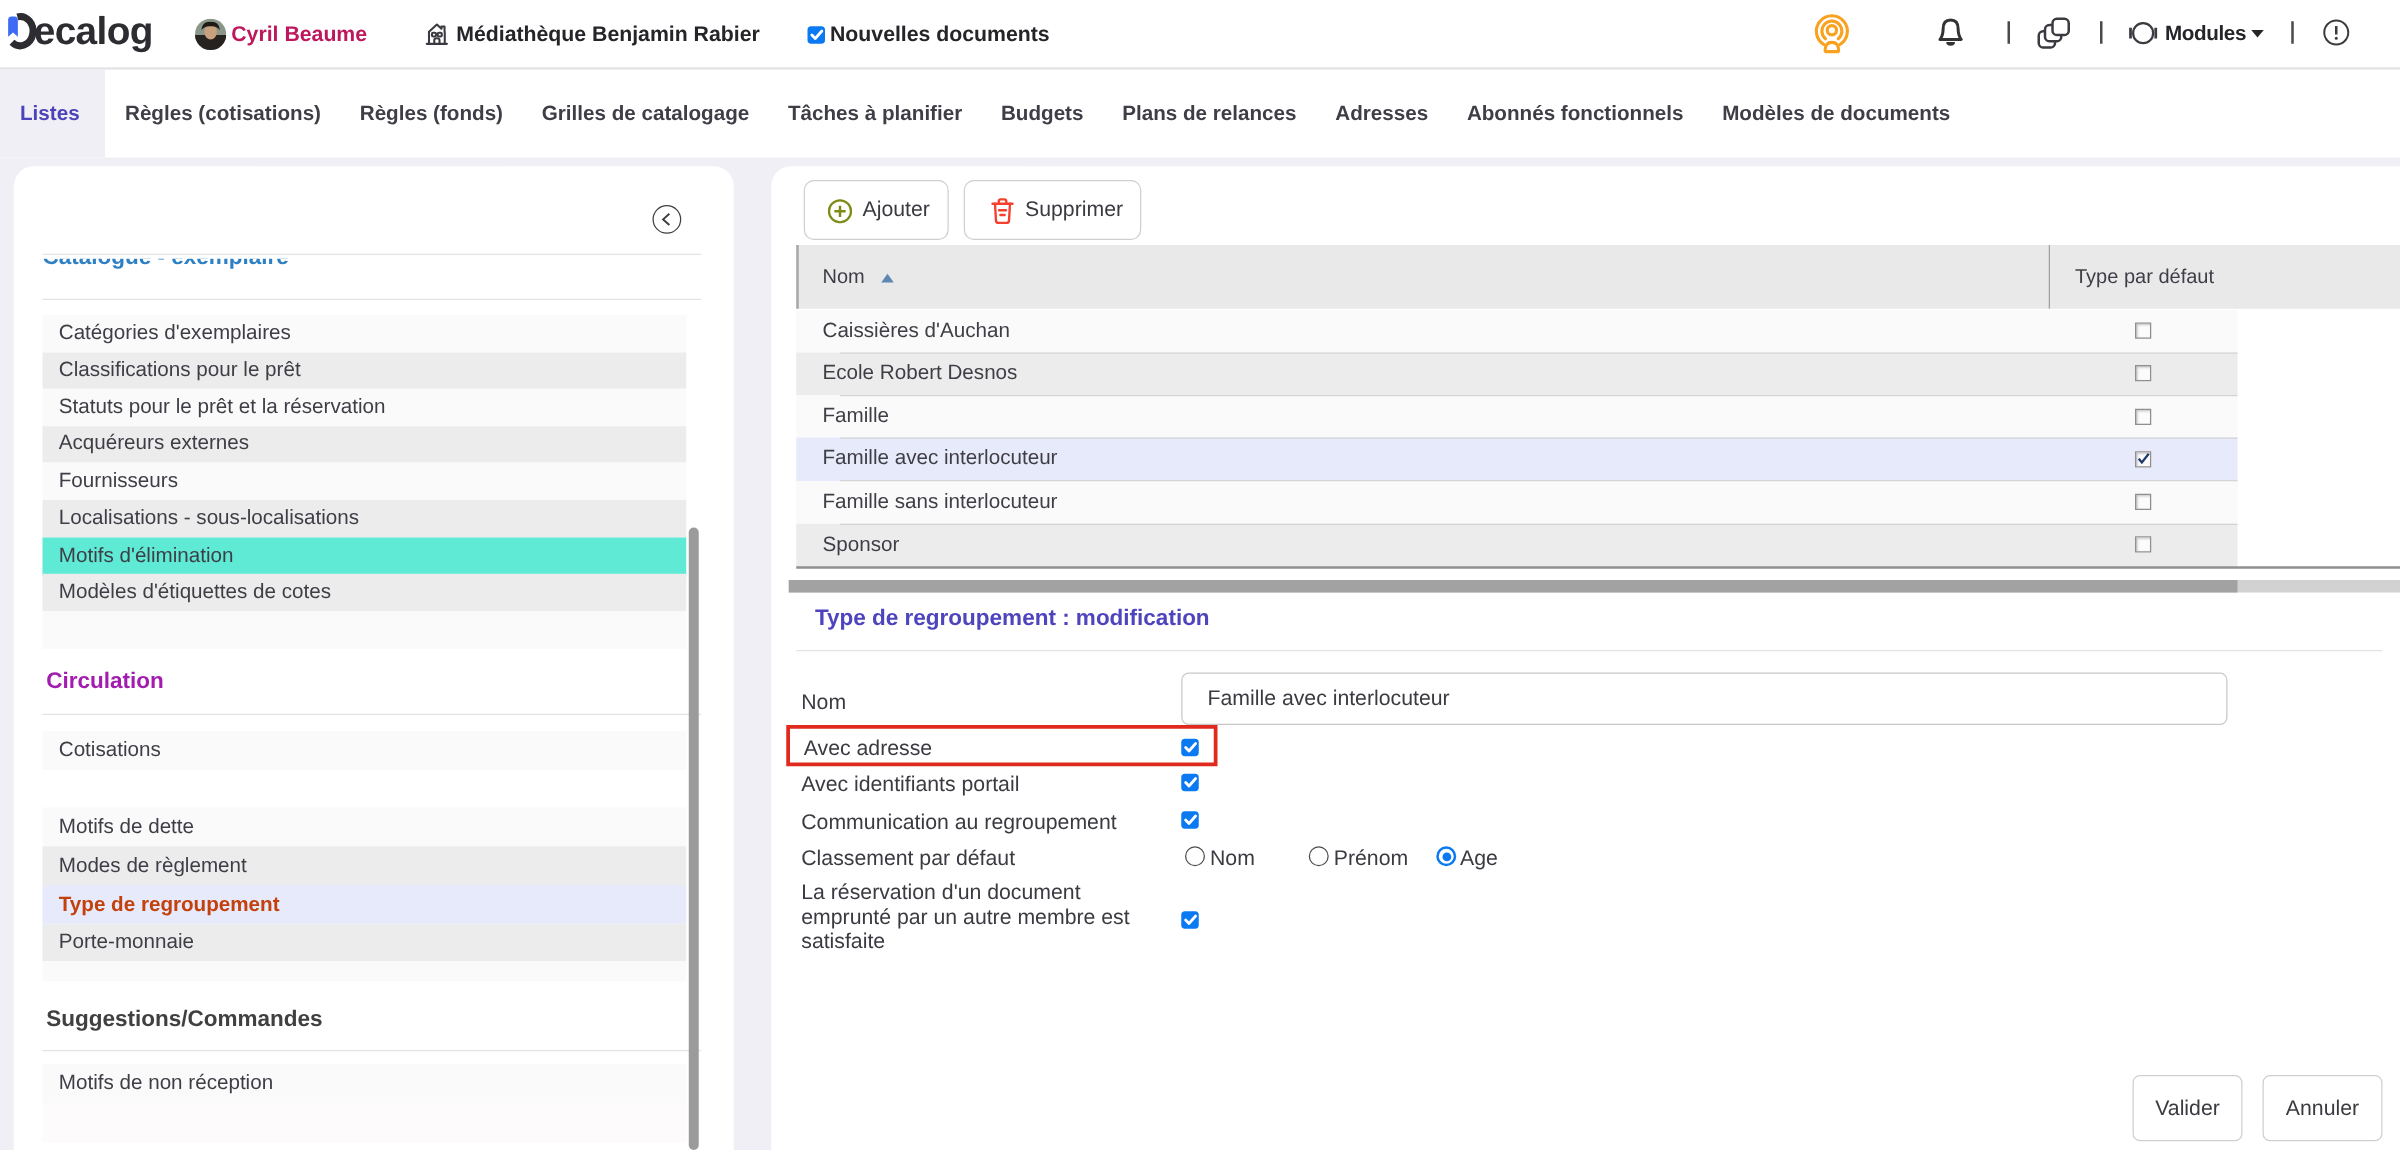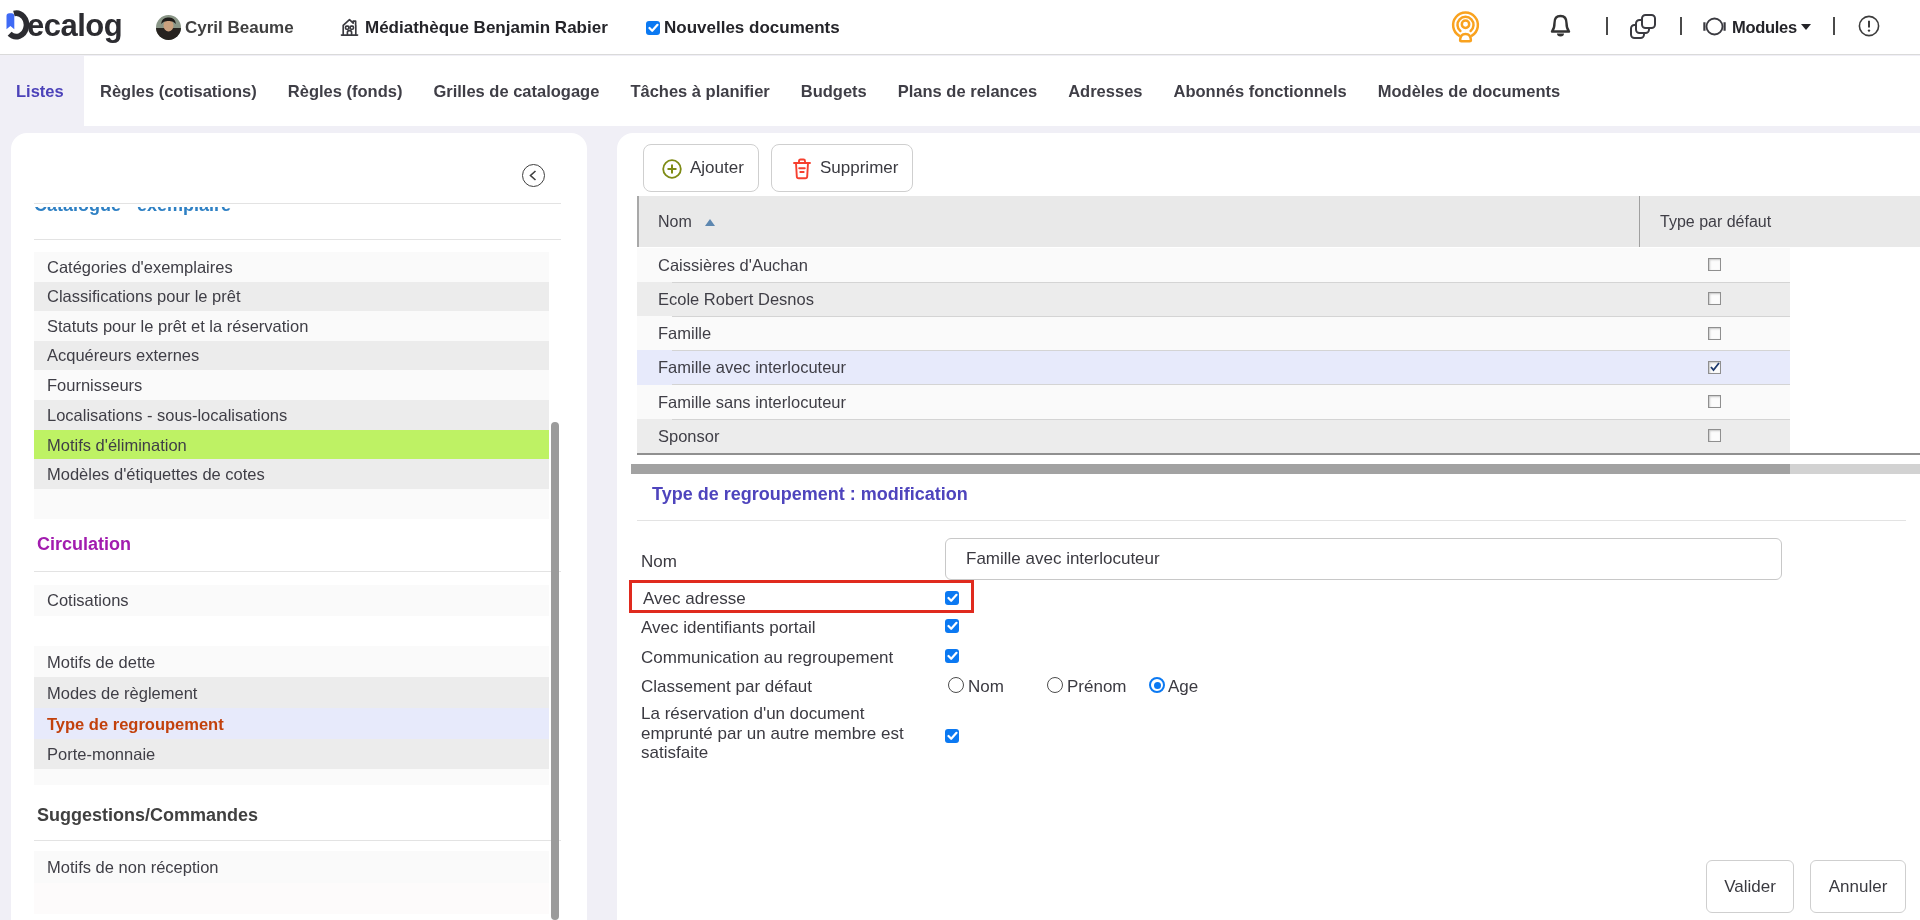--- a/index.html
+++ b/index.html
@@ -38,21 +38,21 @@
           <circle cx="12.5" cy="12.5" r="12.5"></circle>
         </clipPath>
       </defs>
     <g clip-path="url(#av)">
       <rect width="25" height="25" fill="#8a9687"></rect>
       <rect y="13" width="25" height="12" fill="#26221f"></rect>
       <ellipse cx="12.5" cy="10.5" rx="5" ry="6" fill="#c9a07e"></ellipse>
       <path d="M5 9 Q6 2 12.5 2.5 Q19 2 20 9 Q17 5.5 12.5 6 Q8 5.5 5 9 Z" fill="#1d1a18"></path>
     </g>
   </svg>
-  <div class="abs bold" style="left:185px;top:0;height:55px;line-height:55px;font-size:17px;color:#404040;">Cyril Beaume</div>
+  <div class="abs bold" style="left:185px;top:0;height:55px;line-height:55px;font-size:17px;color:#be185d;">Cyril Beaume</div>
 
   <svg class="abs" style="left:339px;top:16px;" width="21" height="21" viewBox="0 0 24 24" fill="none" stroke="#3a3a40" stroke-width="1.9" stroke-linecap="round" stroke-linejoin="round">
     <path d="M2.8 21.8 L21.2 21.8"></path>
     <path d="M4.8 21.8 L4.8 10.8 L12 4.2 L16.2 8.1 L16.2 5.9 L19 5.9 L19 10.7 L19.2 10.8 L19.2 21.8"></path>
     <rect x="7.5" y="11.6" width="3.7" height="3.5" rx="1.1"></rect>
     <rect x="12.8" y="11.6" width="3.7" height="3.5" rx="1.1"></rect>
     <path d="M9.6 21.8 L9.6 18.6 Q9.6 16.7 12 16.7 Q14.4 16.7 14.4 18.6 L14.4 21.8"></path>
   </svg>
   <div class="abs bold" style="left:365px;top:0;height:55px;line-height:55px;font-size:17px;color:#242429;">Médiathèque Benjamin Rabier</div>
   <div class="cb-blue" style="left:646px;top:21px;">
@@ -128,21 +128,21 @@
     </div>
   <div class="row" style="left:23px;top:207.7px;width:515px;height:29.5px;background:#ececec;">
       <span>Acquéreurs externes</span>
     </div>
   <div class="row" style="left:23px;top:237.3px;width:515px;height:30px;background:#fafafa;">
       <span>Fournisseurs</span>
     </div>
   <div class="row" style="left:23px;top:267px;width:515px;height:29.7px;background:#ececec;">
       <span>Localisations - sous-localisations</span>
     </div>
-  <div class="row" style="left:23px;top:296.7px;width:515px;height:31px;background:#bef264;">
+  <div class="row" style="left:23px;top:296.7px;width:515px;height:31px;background:#5eead4;">
       <span>Motifs d'élimination</span>
     </div>
   <div class="row" style="left:23px;top:326.4px;width:515px;height:29.7px;background:#ececec;">
       <span>Modèles d'étiquettes de cotes</span>
     </div>
   <div class="row" style="left:23px;top:356.1px;width:515px;height:29.6px;background:#fafafa;"></div>
 
   <div class="hdg" style="left:26px;top:401px;color:#a21caf;">Circulation</div>
   <div class="divider" style="left:23px;top:437.8px;width:527px;"></div>
   <div class="row" style="left:23px;top:451.5px;width:515px;height:31px;background:#fafafa;">

